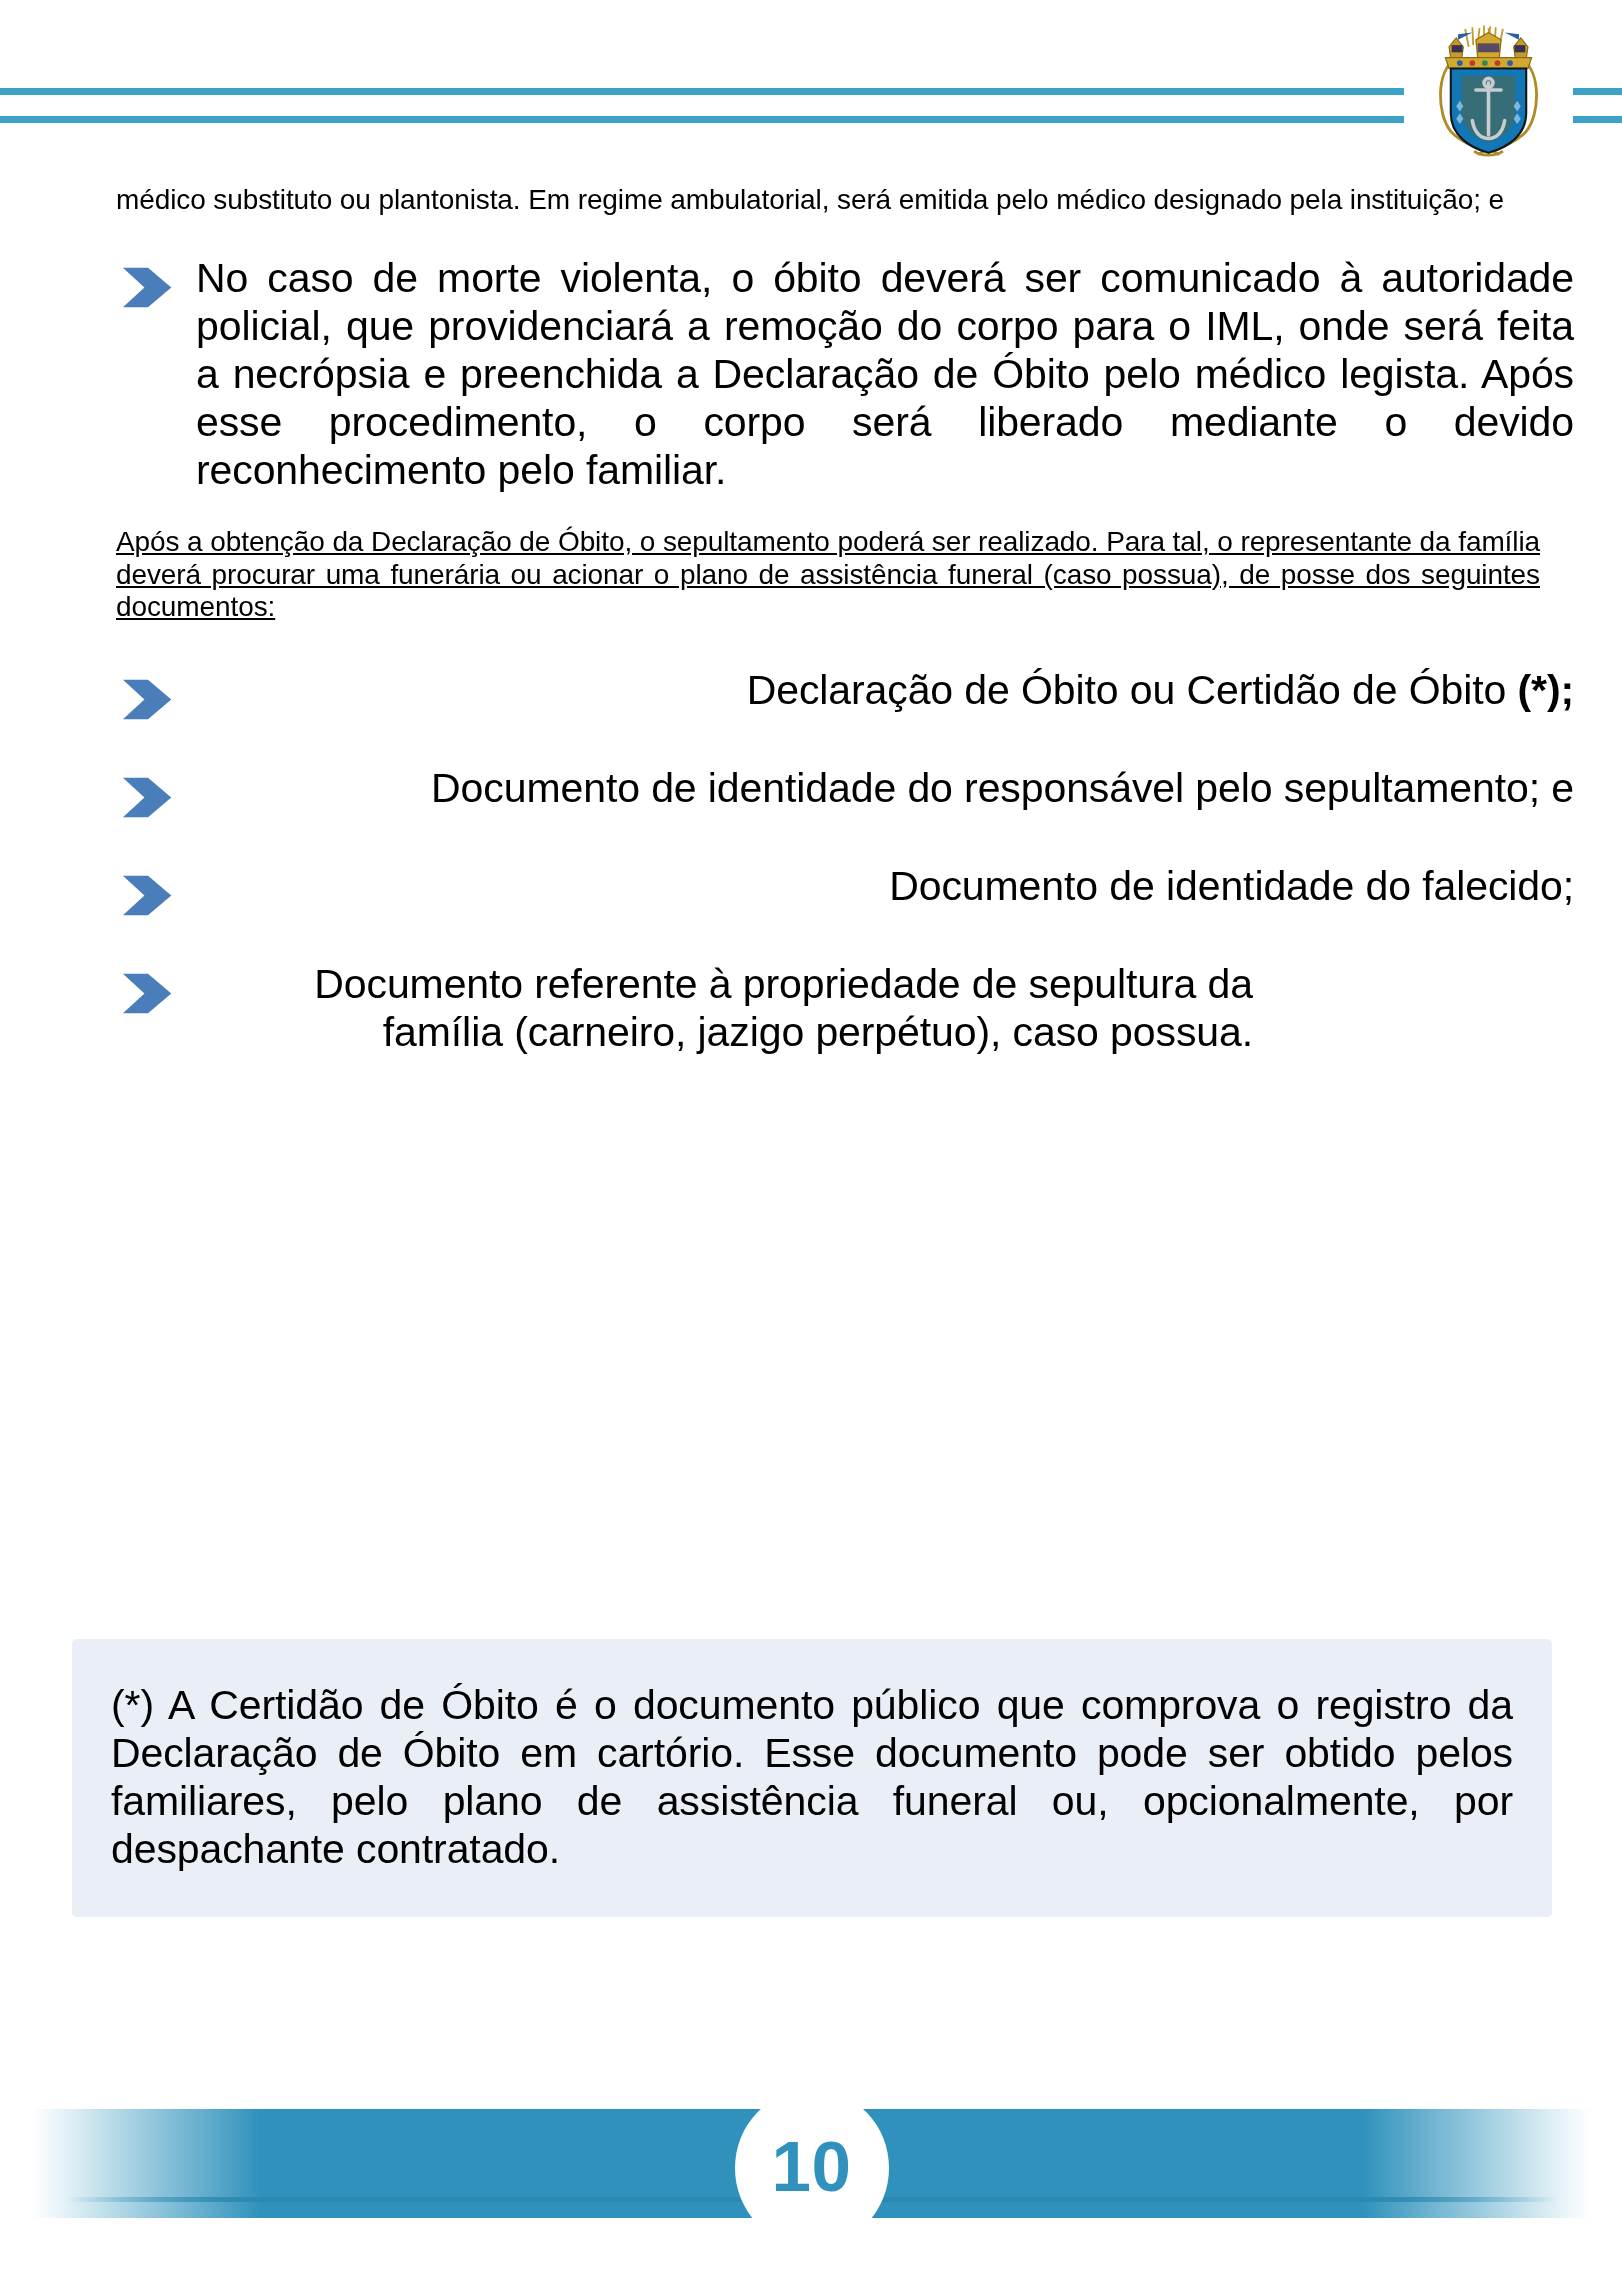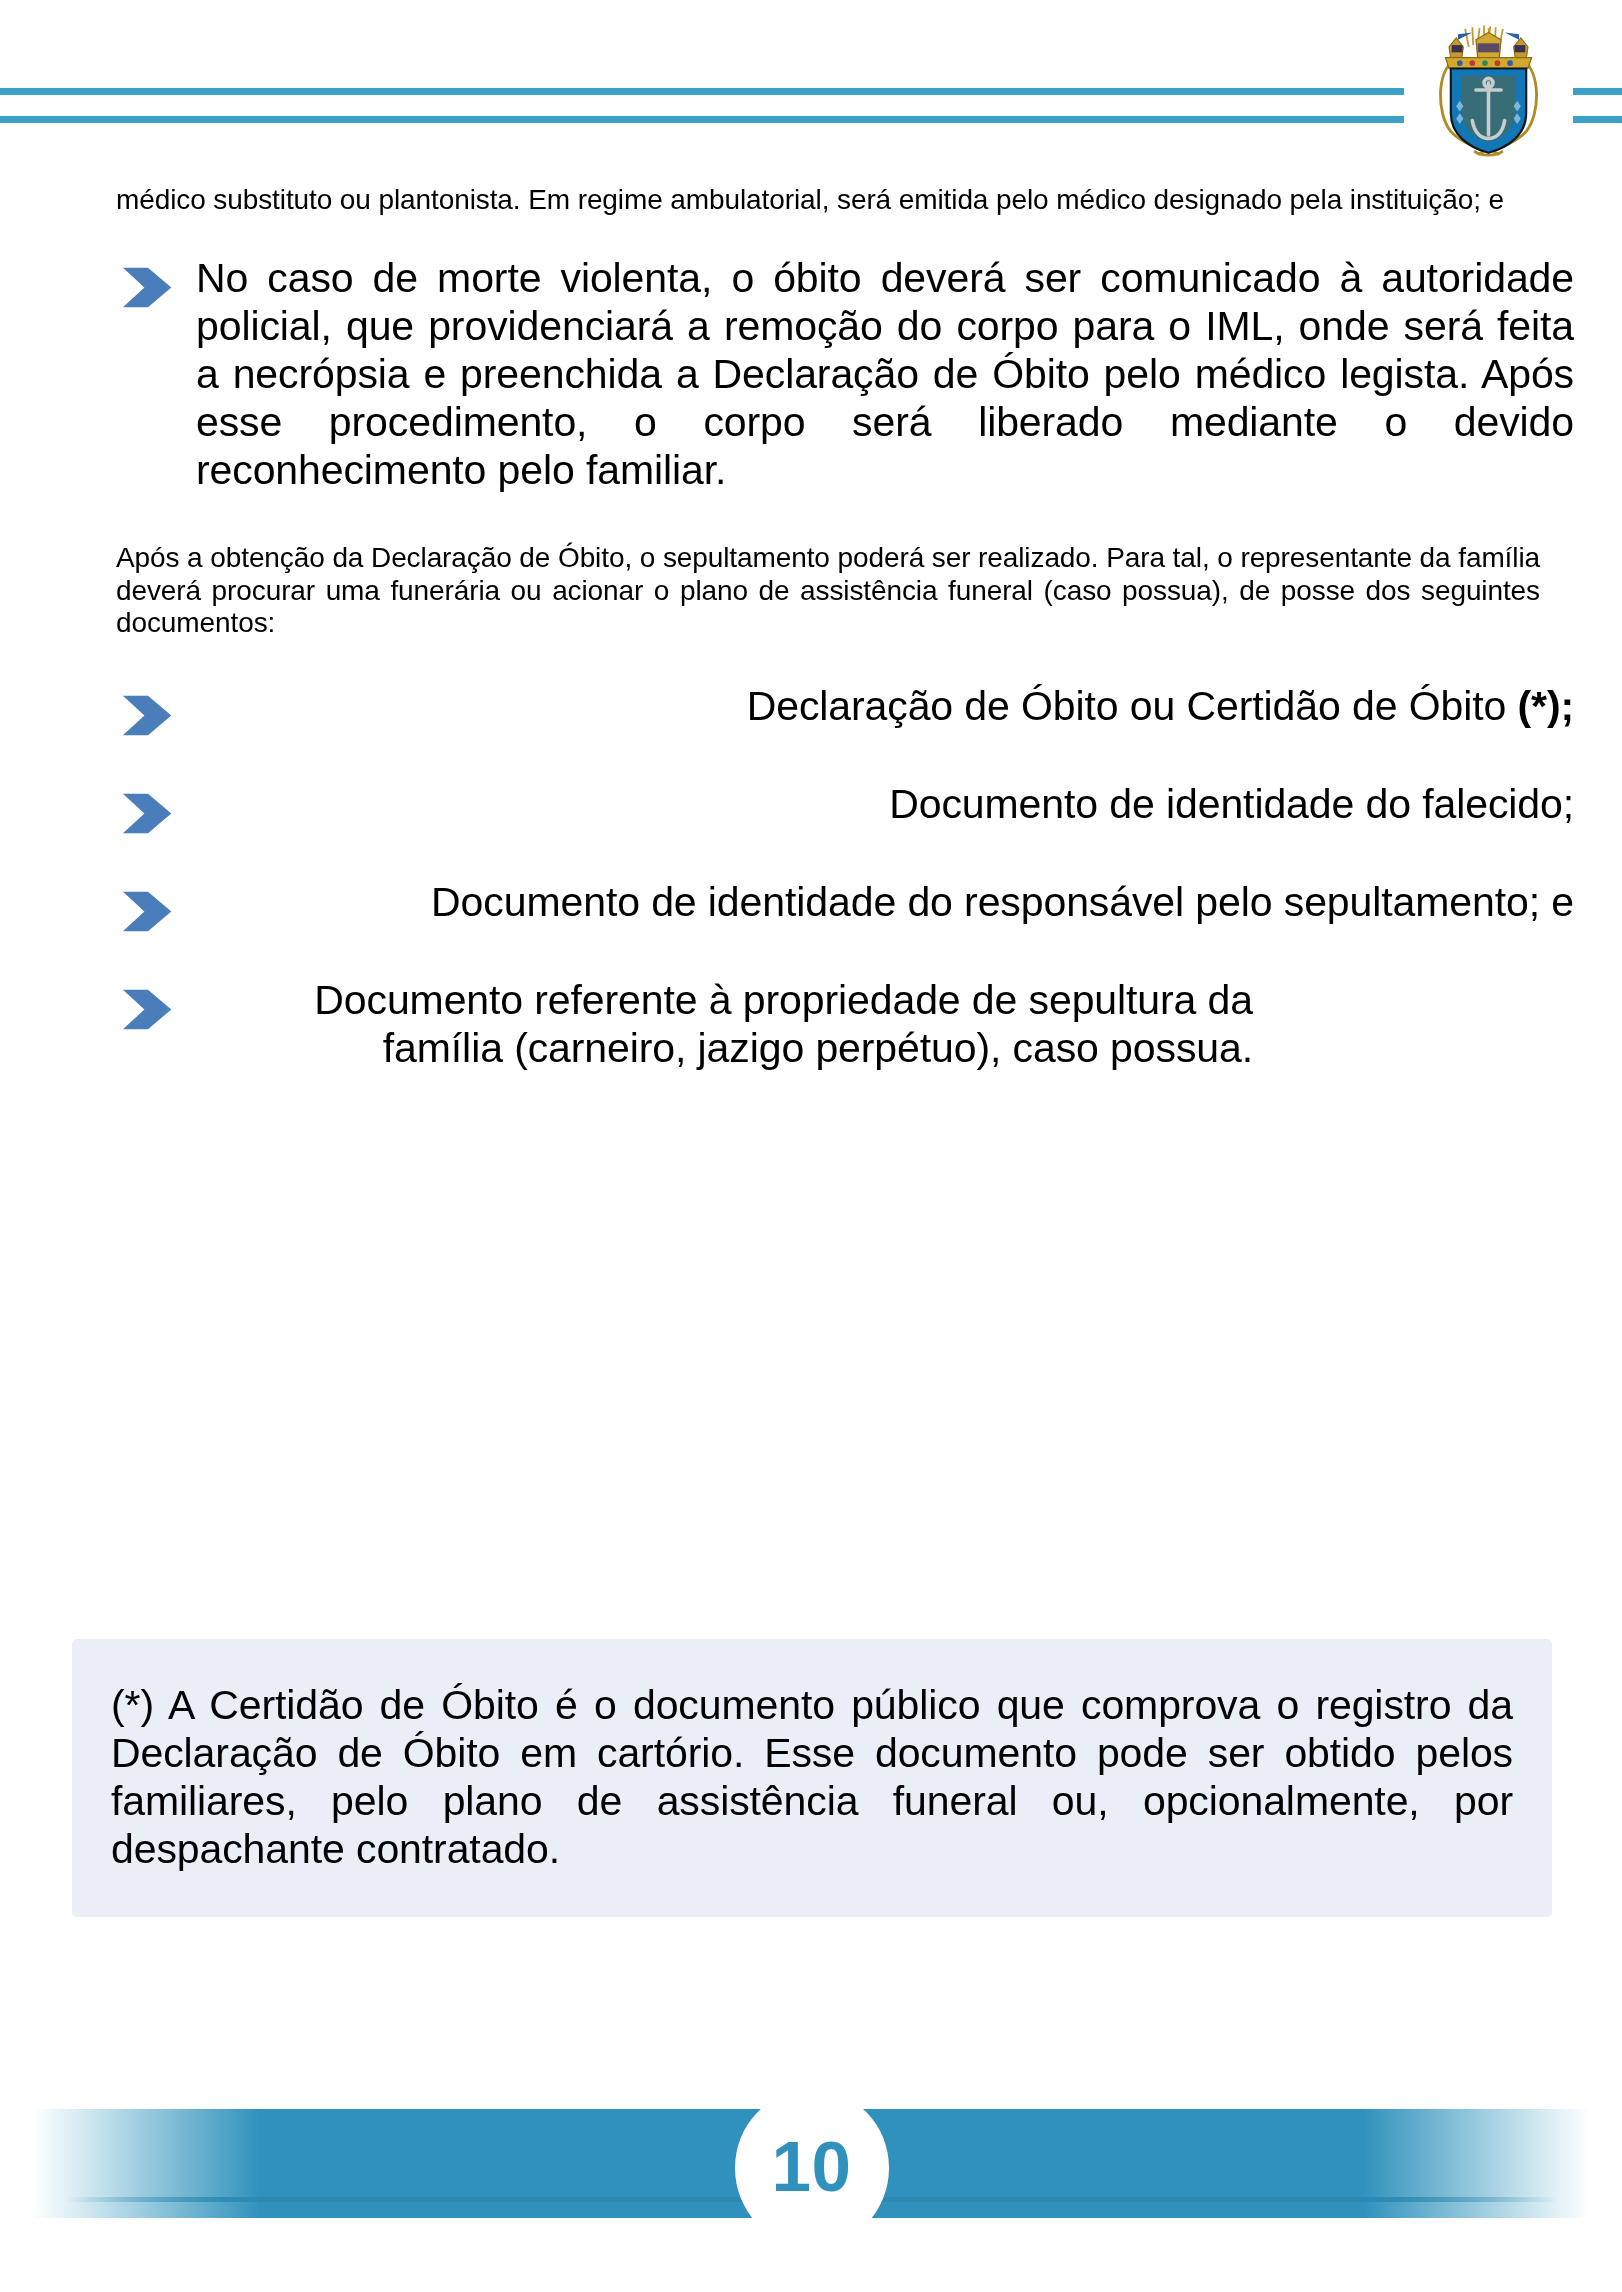--- a/index.html
+++ b/index.html
@@ -70,21 +70,22 @@
     color: #000000;
     text-align: justify;
     margin: 0 0 27px 0;
     padding: 0 83px 0 116px;
     letter-spacing: -0.1px;
   }
   .para.first {
     padding-top: 14.3px;
   }
   .para.loose {
-    margin-top: 47px;
+    margin-top: 31px;
+    text-decoration: underline;
   }
 
   .bullet-row {
     position: relative;
     padding: 0 49px 0 196px;
     margin: 0 0 16px 0;
   }
   .bullet-row .chev {
     position: absolute;
     left: 121px;
@@ -295,30 +296,30 @@
       </span>
       <div class="btext nojust"><span>Declaração de Óbito ou Certidão de Óbito </span><b>(*);</b></div>
     </div>
 
     <div class="bullet-row">
       <span class="chev">
         <svg viewBox="0 0 60 48" width="54" height="43" xmlns="http://www.w3.org/2000/svg">
           <path d="M2 2 L30 2 L56 24 L30 46 L2 46 L26 24 Z" fill="#4A7EBB"></path>
         </svg>
       </span>
-      <div class="btext nojust">Documento de identidade do falecido;</div>
+      <div class="btext nojust">Documento de identidade do responsável pelo sepultamento; e</div>
     </div>
 
     <div class="bullet-row">
       <span class="chev">
         <svg viewBox="0 0 60 48" width="54" height="43" xmlns="http://www.w3.org/2000/svg">
           <path d="M2 2 L30 2 L56 24 L30 46 L2 46 L26 24 Z" fill="#4A7EBB"></path>
         </svg>
       </span>
-      <div class="btext nojust">Documento de identidade do responsável pelo sepultamento; e</div>
+      <div class="btext nojust">Documento de identidade do falecido;</div>
     </div>
 
     <div class="bullet-row">
       <span class="chev">
         <svg viewBox="0 0 60 48" width="54" height="43" xmlns="http://www.w3.org/2000/svg">
           <path d="M2 2 L30 2 L56 24 L30 46 L2 46 L26 24 Z" fill="#4A7EBB"></path>
         </svg>
       </span>
       <div class="btext nojust" style="max-width:1057px;">Documento referente à propriedade de sepultura da família (carneiro, jazigo perpétuo), caso possua.</div>
     </div>

